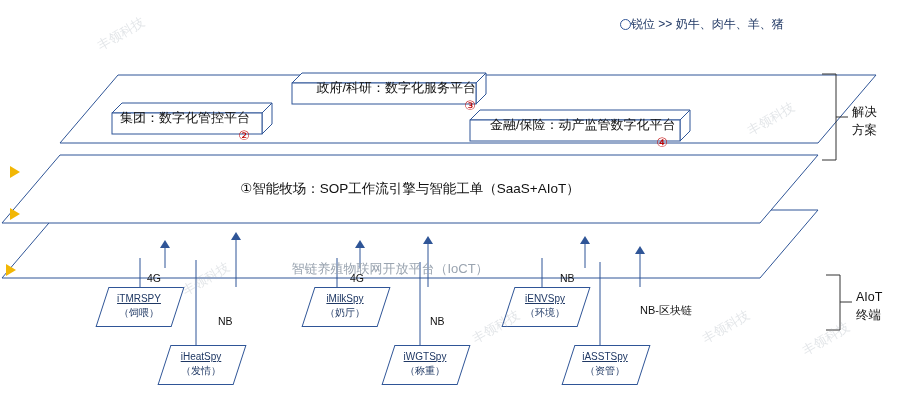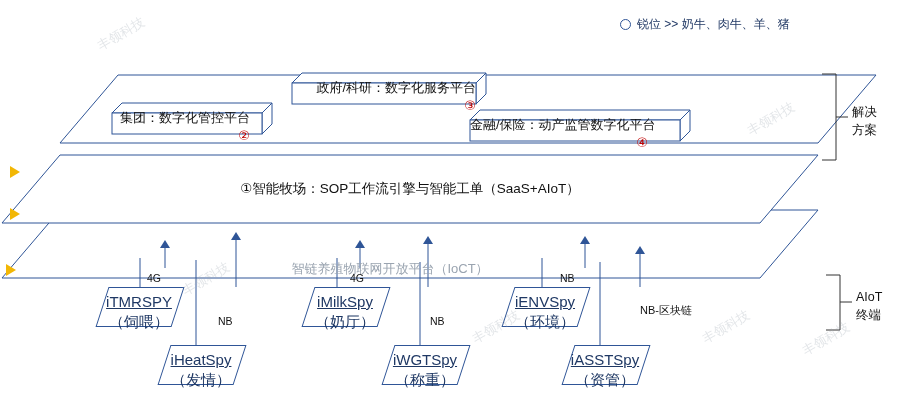--- a/index.html
+++ b/index.html
@@ -8,21 +8,21 @@
     background:#ffffff;
     font-family:"Liberation Sans","DejaVu Sans",sans-serif;
     color:#111;
   }
   #stage{position:absolute;left:0;top:0;width:898px;height:405px;}
   svg.layer{position:absolute;left:0;top:0;width:898px;height:405px;overflow:visible;}
 
   
   .legend{
     position:absolute;left:620px;top:16px;
-    display:flex;align-items:center;gap:6px;
+    display:flex;align-items:center;
     font-size:12px;color:#1f3864;white-space:nowrap;
   }
   .legend .dot{
     width:9px;height:9px;border-radius:50%;
     border:1.5px solid #2f5597;background:#fff;display:inline-block;
   }
   .legend .lg-txt{font-size:12px;color:#203864;}
 
   
   .slab-label{
@@ -43,21 +43,21 @@
     text-align:left;white-space:nowrap;
   }
 
   
   .dev{
     position:absolute;width:74px;height:38px;
     transform:skewX(-18deg);
     border:1px solid #2f5597;background:#fff;
   }
   .dev-txt{
-    position:absolute;width:90px;text-align:center;font-size:15px;
+    position:absolute;width:90px;text-align:center;font-size:10px;
     color:#1f3864;line-height:1.35;white-space:nowrap;pointer-events:none;
   }
   .dev-txt .u{text-decoration:underline;}
 
   
   .netlbl{position:absolute;font-size:10.5px;color:#111;white-space:nowrap;}
   .blocklbl{position:absolute;font-size:11px;color:#111;white-space:nowrap;}
 
   
   .wm{
@@ -139,21 +139,21 @@
   <div class="slab-label" style="left:112px;top:109px;width:138px;">
     <div>集团：数字化管控平台</div>
     <div class="num">②</div>
   </div>
 
   <div class="slab-label" style="left:292px;top:79px;width:184px;">
     <div>政府/科研：数字化服务平台</div>
     <div class="num">③</div>
   </div>
 
-  <div class="slab-label" style="left:470px;top:116px;width:178px;">
+  <div class="slab-label" style="left:490px;top:116px;width:178px;">
     <div>金融/保险：动产监管数字化平台</div>
     <div class="num">④</div>
   </div>
 
   <div class="plane-label" style="left:0px;top:180px;width:820px;">①智能牧场：SOP工作流引擎与智能工单（SaaS+AIoT）</div>
 
   <div class="plane-label faint" style="left:0px;top:229px;width:780px;margin-top:31px;">智链养殖物联网开放平台（IoCT）</div>
 
   <div class="right-note" style="left:852px;top:103px;">
     <div>解决</div>

